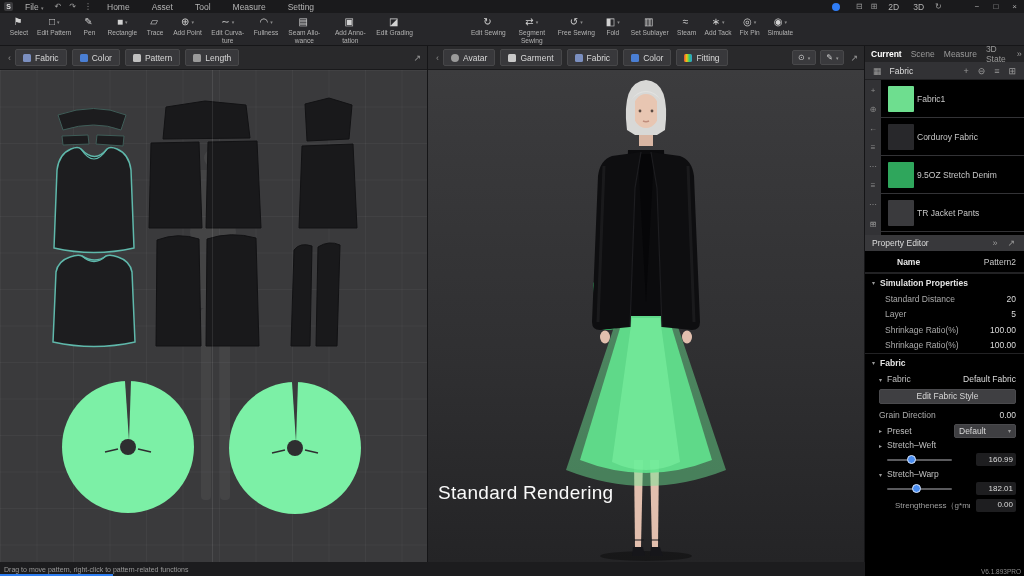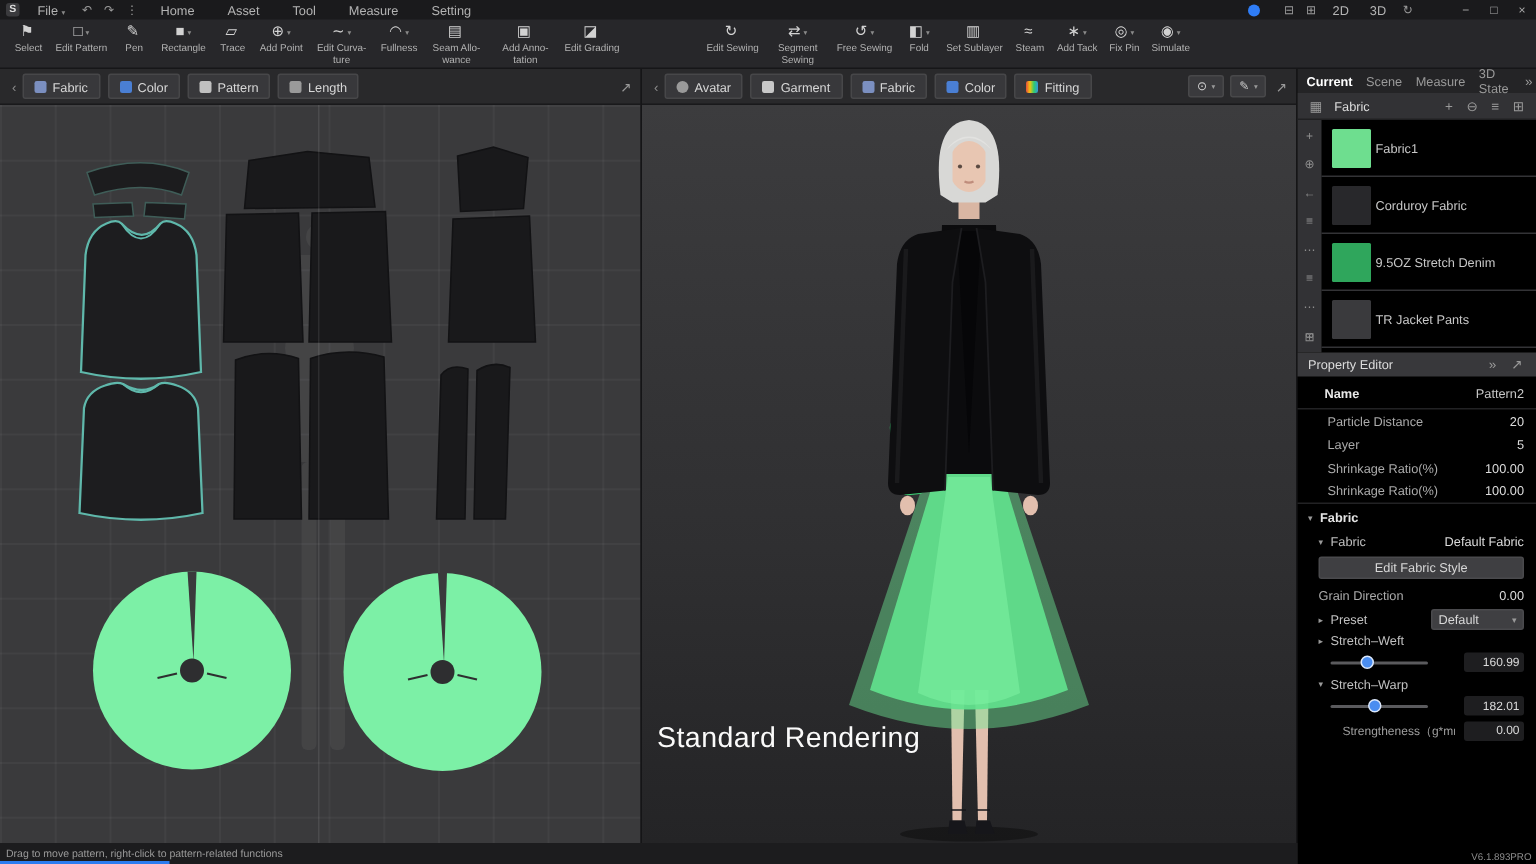--- a/index.html
+++ b/index.html
@@ -70,21 +70,21 @@
   #rail .rail-bottom { position:absolute; bottom:6px; }
   #fablist { flex:1; }
   .frow { height:38px; display:flex; align-items:center; gap:3px; padding-left:7px;
     border-bottom:1px solid #333336; cursor:pointer; }
   .swatch { width:26px; height:26px; border-radius:1px; background:#444; }
   .fname { color:#c8c8c8; }
   
   #pe-head { height:16px; background:#38383b; display:flex; align-items:center; padding:0 7px; color:#ddd; }
   .name-row { height:22px; display:flex; align-items:center; justify-content:space-between;
     padding:0 8px 0 18px; border-bottom:1px solid #222224; }
-  .name-row .k { color:#e8e8e8; font-weight:bold; }
+  .name-row .k { color:#e8e8e8; font-weight:bold;margin-left:14px; }
   .sechead { height:18px; display:flex; align-items:center; gap:5px; padding:0 7px; color:#e4e4e4;
     font-weight:bold; border-top:1px solid #222224; }
   .sechead .tri { color:#9a9a9a; font-size:6px; font-weight:normal; }
   .prow { height:15.5px; display:flex; align-items:center; justify-content:space-between;
     padding:0 8px 0 20px; color:#ababab; }
   .prow .v { color:#dcdcdc; }
   .subrow { height:16px; display:flex; align-items:center; gap:5px; padding:0 8px 0 14px; color:#c0c0c0; }
   .subrow .tri { color:#9a9a9a; font-size:6px; }
   .subrow .v { margin-left:auto; color:#dcdcdc; }
   .wide-btn { display:block; margin:2px 8px 3px 14px; width:137px; height:15px; background:#3f3f42;
@@ -507,22 +507,26 @@
         <span class="mini-ico">»</span>
         <span class="mini-ico">↗</span>
       </span>
     </div>
 
     <div class="name-row">
       <span class="k">Name</span>
       <span class="v">Pattern2</span>
     </div>
 
+    <div class="sechead">
+      <span class="tri">▾</span>
+      <span>Simulation Properties</span>
+    </div>
     <div class="prow">
-        <span>Particle Distance</span>
+        <span>Standard Distance</span>
         <span class="v">20</span>
       </div>
     <div class="prow">
         <span>Layer</span>
         <span class="v">5</span>
       </div>
     <div class="prow">
         <span>Shrinkage Ratio(%)</span>
         <span class="v">100.00</span>
       </div>

